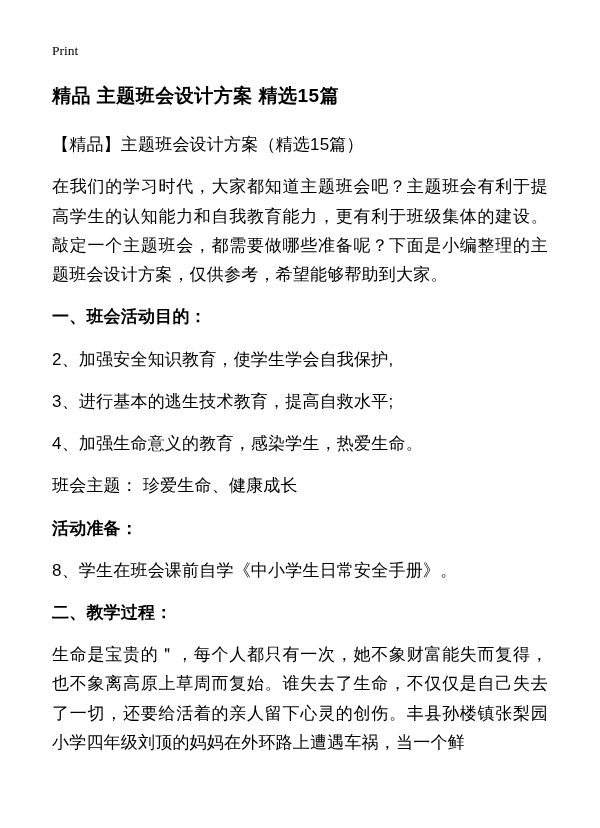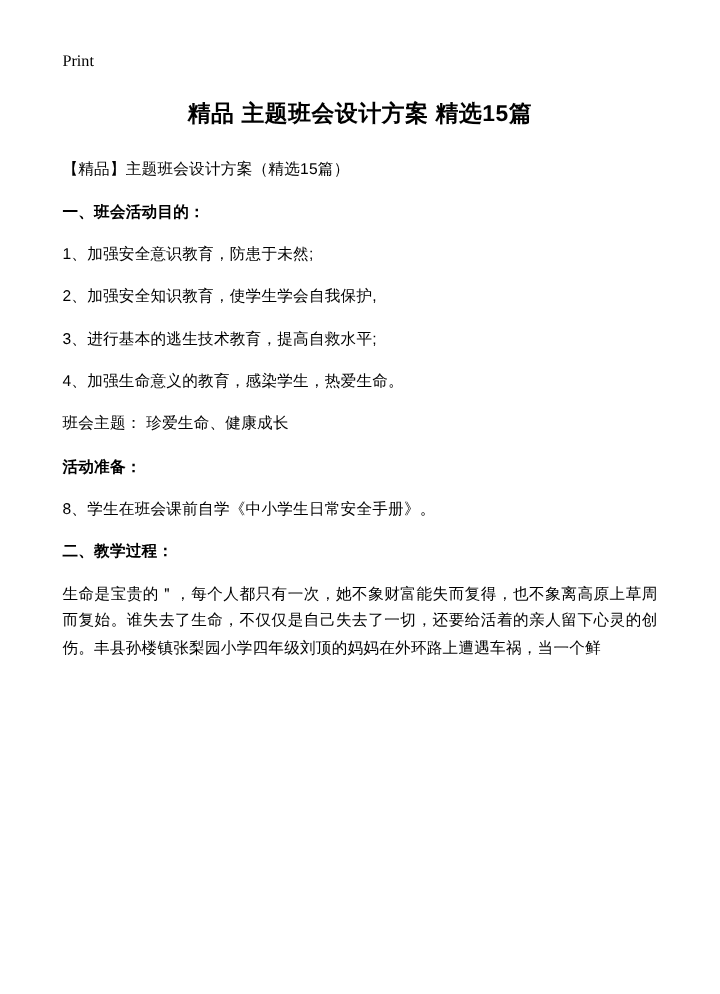--- a/index.html
+++ b/index.html
@@ -22,51 +22,51 @@
     padding: 44px 52px 17px 52px;
   }
   .print-label {
     font-size: 13.5px;
     line-height: 1;
     color: #000;
     margin: 0 0 26px 0;
     font-family: "Liberation Serif", serif;
   }
   .doc-title {
-    text-align: center;
+    text-align: left;
     font-size: 19px;
     font-weight: bold;
     letter-spacing: 0.5px;
     margin: 0 0 22px 0;
     line-height: 1.3;
   }
   p.para {
-    font-size: 13px;
+    font-size: 17px;
     line-height: 1.72;
     margin: 0 0 13px 0;
     text-align: justify;
     letter-spacing: 0.2px;
   }
   p.bold {
     font-weight: bold;
   }
 </style>
 </head>
 <body>
 
 <div class="page">
 
   <div class="print-label">Print</div>
 
   <h1 class="doc-title">精品 主题班会设计方案 精选15篇</h1>
 
   <div>
     <p class="para">【精品】主题班会设计方案（精选15篇）</p>
+    <p class="para">在我们的学习时代，大家都知道主题班会吧？主题班会有利于提高学生的认知能力和自我教育能力，更有利于班级集体的建设。敲定一个主题班会，都需要做哪些准备呢？下面是小编整理的主题班会设计方案，仅供参考，希望能够帮助到大家。</p>
     <p class="para bold">一、班会活动目的：</p>
-    <p class="para">1、加强安全意识教育，防患于未然;</p>
     <p class="para">2、加强安全知识教育，使学生学会自我保护,</p>
     <p class="para">3、进行基本的逃生技术教育，提高自救水平;</p>
     <p class="para">4、加强生命意义的教育，感染学生，热爱生命。</p>
     <p class="para">班会主题： 珍爱生命、健康成长</p>
     <p class="para bold">活动准备：</p>
     <p class="para">8、学生在班会课前自学《中小学生日常安全手册》。</p>
     <p class="para bold">二、教学过程：</p>
     <p class="para">生命是宝贵的＂，每个人都只有一次，她不象财富能失而复得，也不象离高原上草周而复始。谁失去了生命，不仅仅是自己失去了一切，还要给活着的亲人留下心灵的创伤。丰县孙楼镇张梨园小学四年级刘顶的妈妈在外环路上遭遇车祸，当一个鲜</p>
   </div>
 

